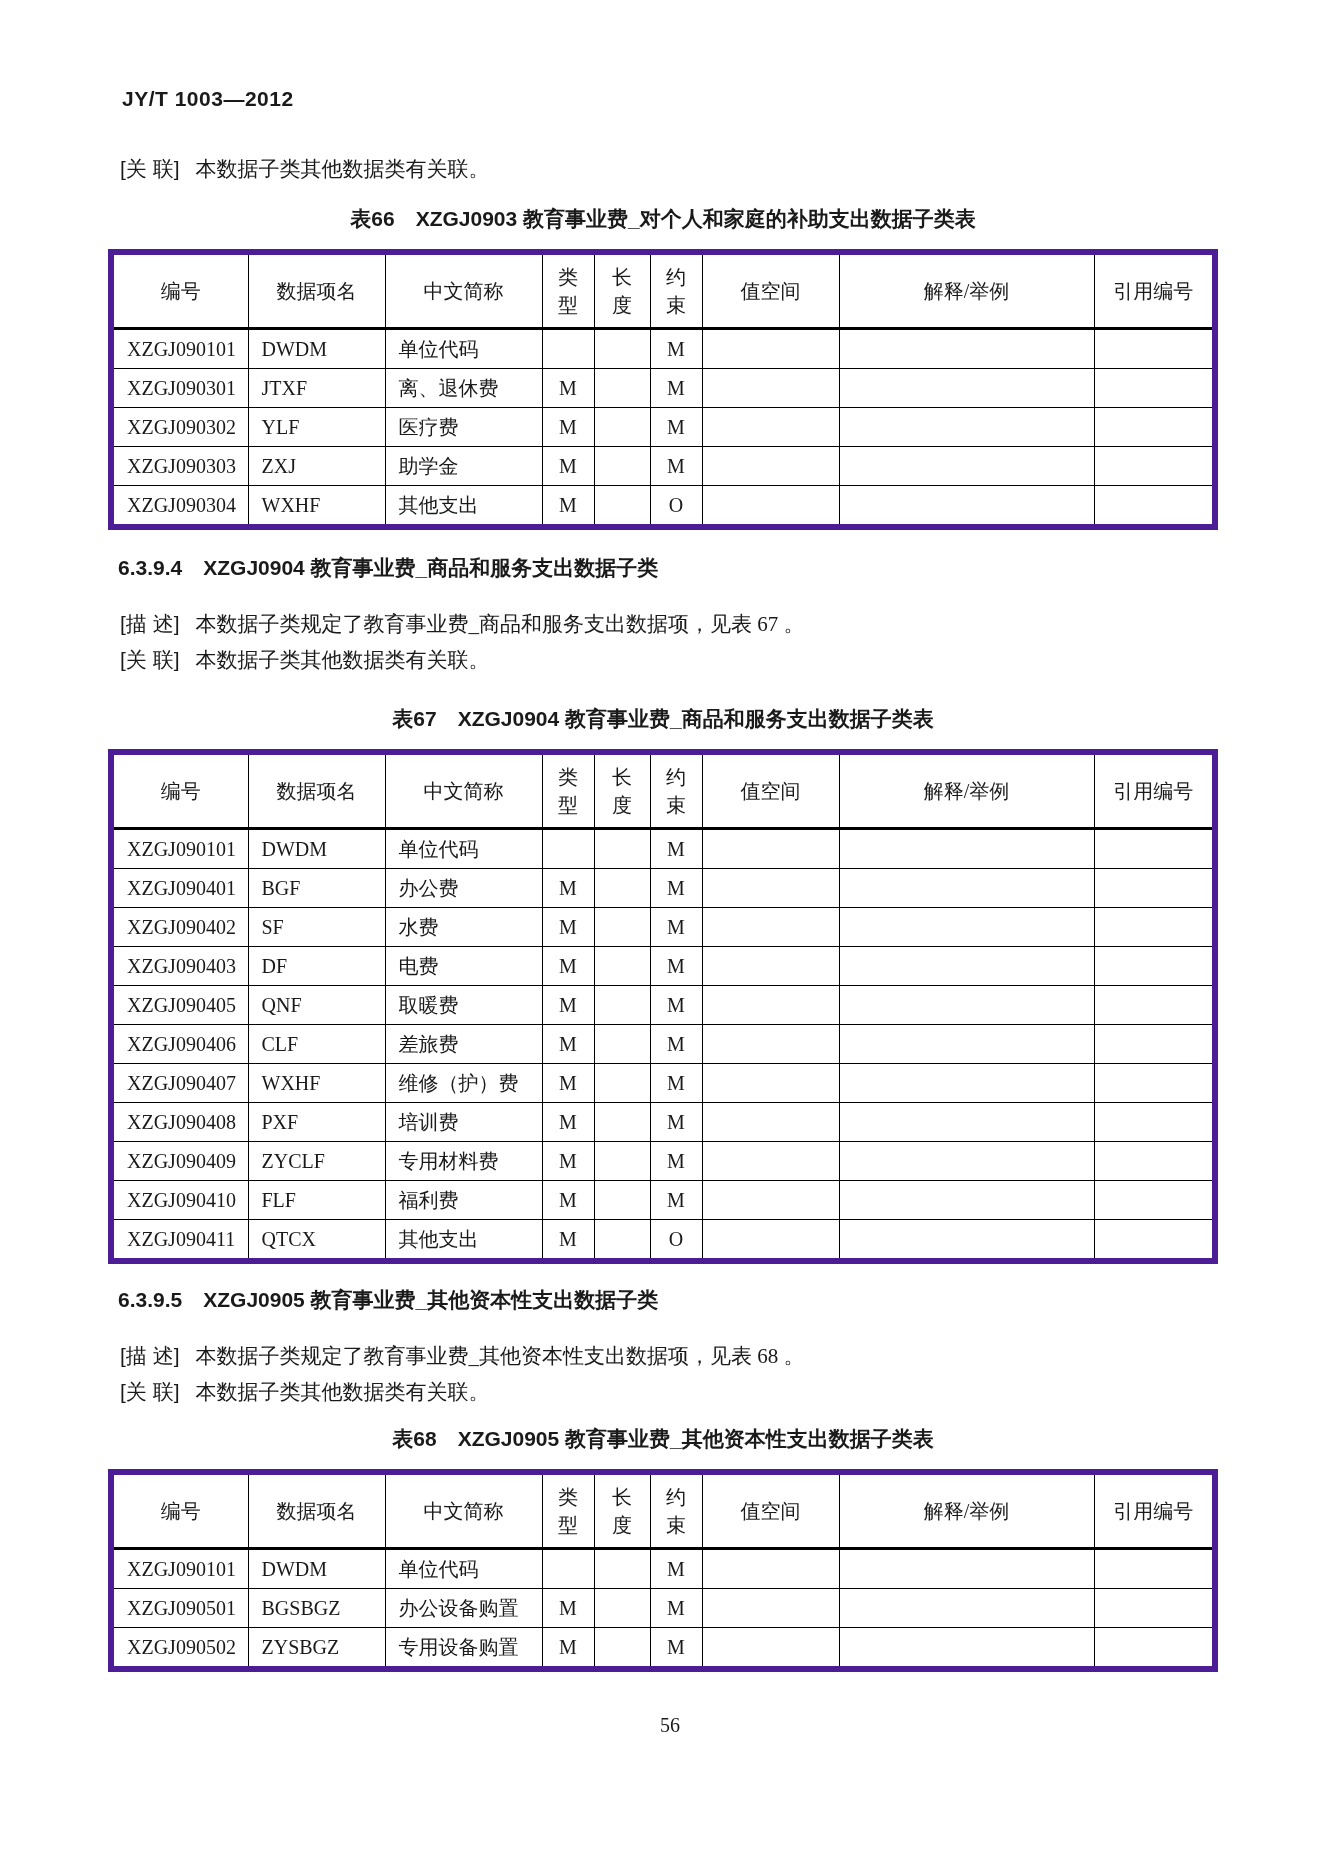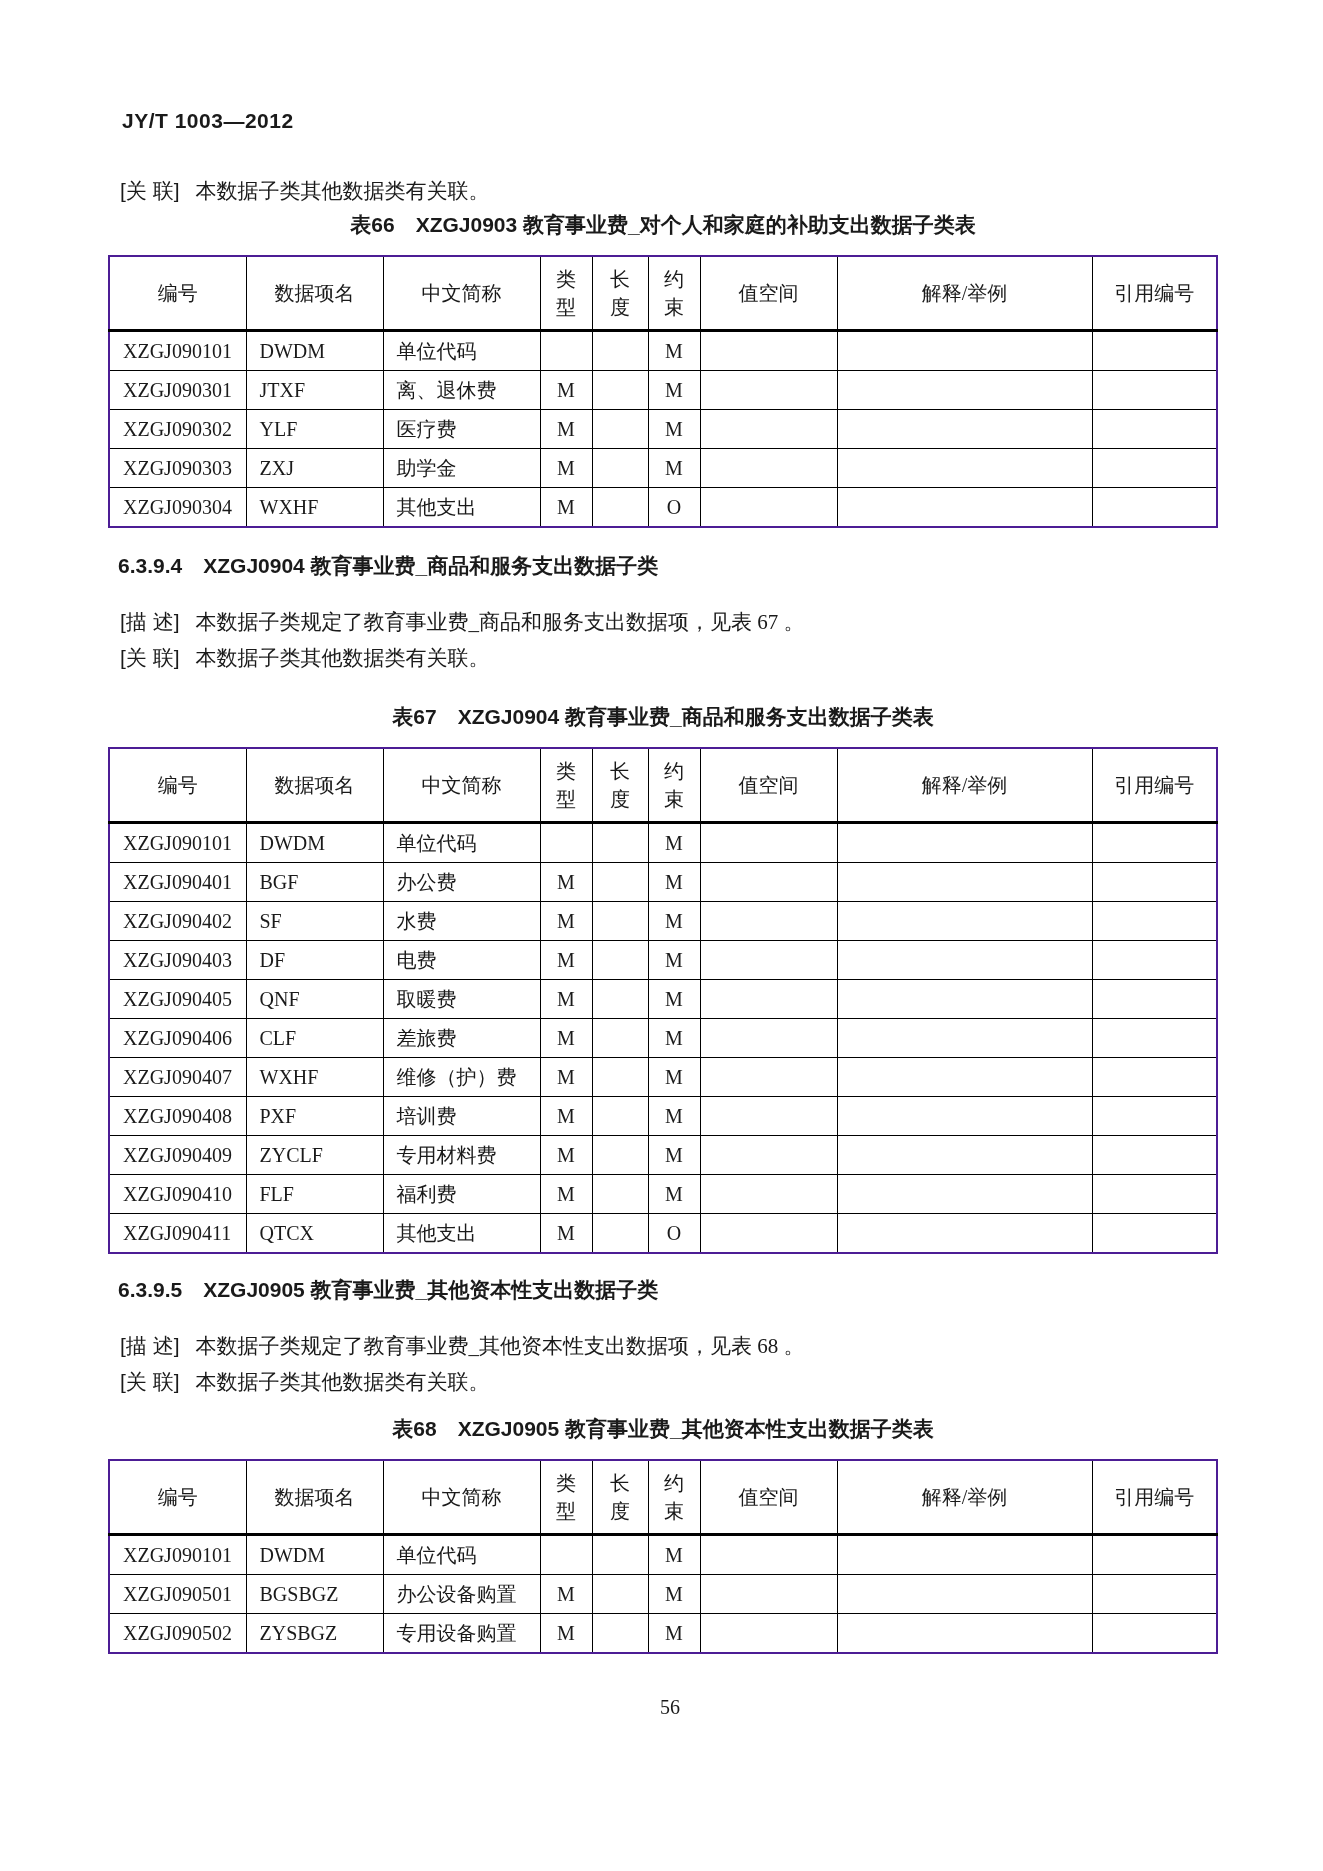--- a/index.html
+++ b/index.html
@@ -6,21 +6,21 @@
   body {
     width: 1323px;
     height: 1871px;
     background: #ffffff;
     color: #1a1a1a;
     font-family: "Liberation Serif", serif;
     position: relative;
     overflow: hidden;
   }
   .content {
-    padding-top: 108px;
+    padding-top: 86px;
     margin-left: 108px;
     width: 1110px;
   }
   .doc-code {
     font-family: "Liberation Sans", sans-serif;
     font-weight: bold;
     font-size: 21px;
     line-height: 26px;
     margin-left: 14px;
     letter-spacing: 0.5px;
@@ -36,29 +36,29 @@
     font-weight: normal;
     margin-right: 16px;
   }
   .table-caption {
     font-family: "Liberation Sans", sans-serif;
     font-weight: bold;
     font-size: 21px;
     line-height: 26px;
     text-align: center;
   }
-  .cap-66 { margin-top: 8px; }
+  .cap-66 { margin-top: 24px; }
   .cap-67 { margin-top: 28px; }
   .cap-68 { margin-top: 16px; }
   table.data-table {
     border-collapse: collapse;
     margin-top: 17px;
     width: 1110px;
     table-layout: fixed;
-    border: 2px solid #4c1d95;
+    border: 6px solid #4c1d95;
   }
   table.data-table th,
   table.data-table td {
     border: 1px solid #000;
     vertical-align: middle;
     font-size: 20px;
     overflow: hidden;
   }
   table.data-table th {
     border-bottom: 3px solid #000;

